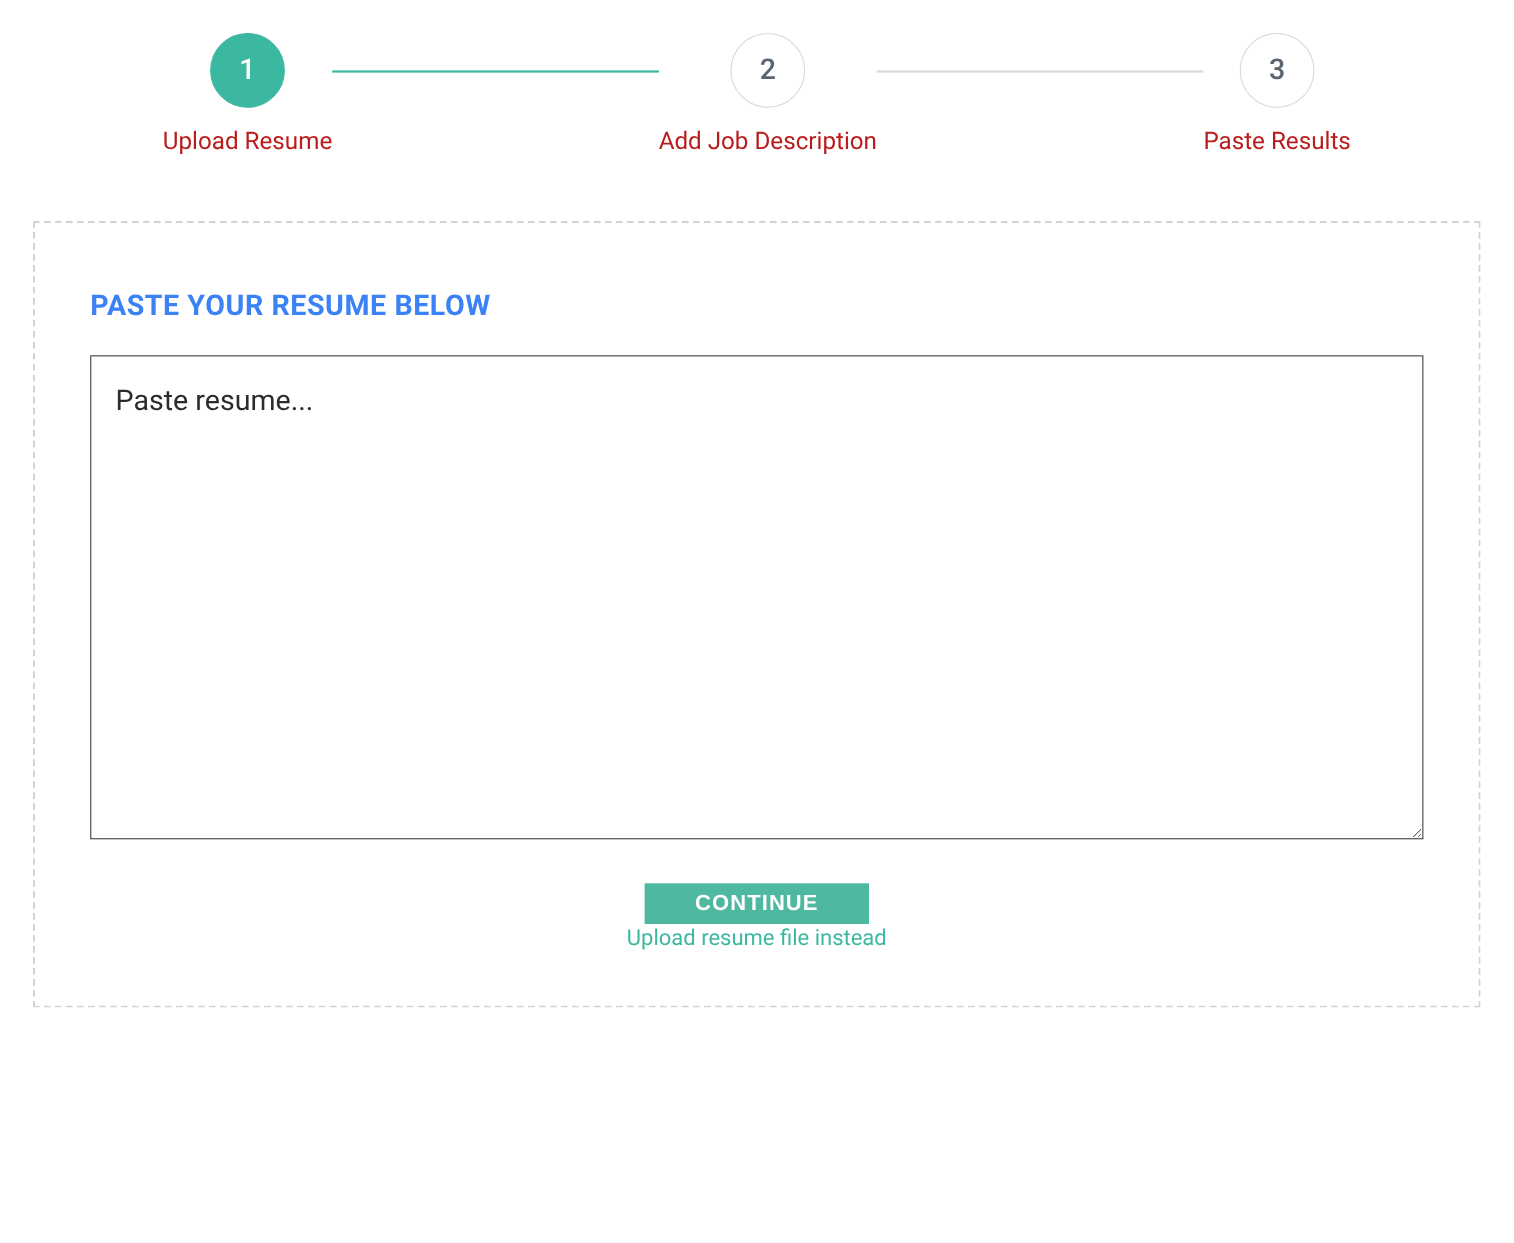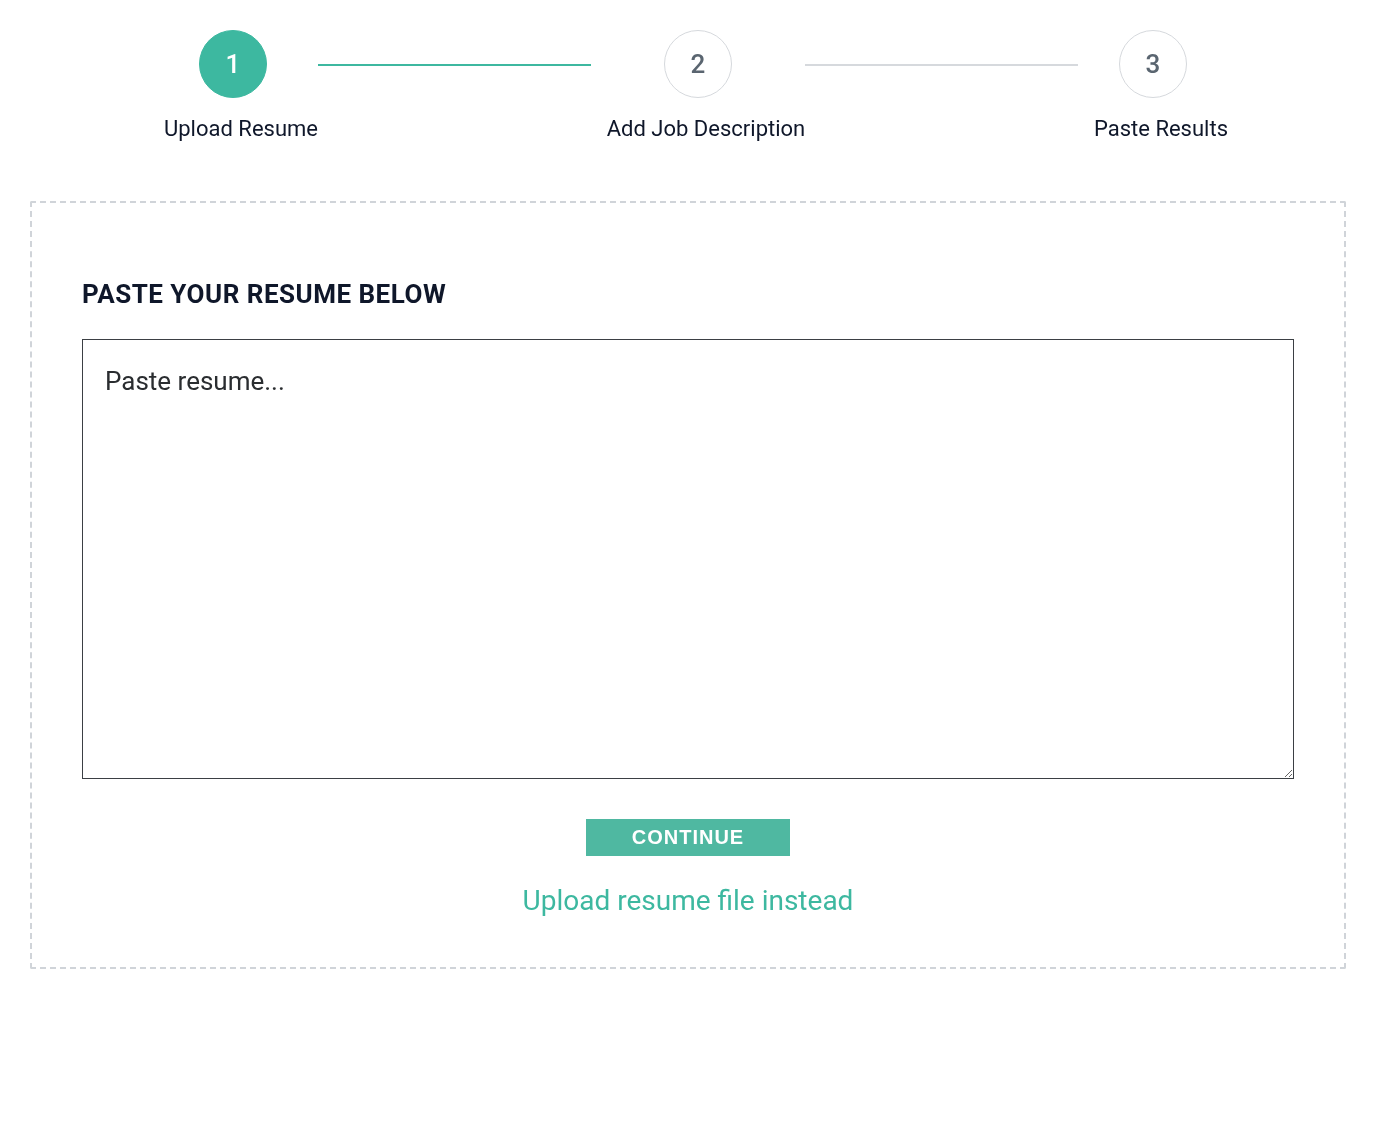--- a/index.html
+++ b/index.html
@@ -44,48 +44,46 @@
       color: #5a6570;
     }
     .step.active .step-circle {
       background: #3db8a0;
       border-color: #3db8a0;
       color: #ffffff;
     }
     .step-label {
       margin-top: 18px;
       font-size: 22px;
-      color: #0f172a;
+      color: #b91c1c;
       font-weight: 400;
       white-space: nowrap;
-      margin-left: 16px;
     }
     .connector {
       flex: 1 1 auto;
       height: 2px;
       margin-top: 34px;
       background: #d6d9dd;
     }
     .connector.done {
       background: #3db8a0;
     }
     .dashed-panel {
       border: 2px dashed #d0d4d9;
       border-radius: 2px;
       padding: 60px 50px 50px 50px;
       margin: 0 0 30px 0;
     }
     .panel-heading {
       font-size: 26px;
       font-weight: 700;
       letter-spacing: 0.5px;
-      color: #0f172a;
+      color: #3b82f6;
       text-transform: uppercase;
       margin-bottom: 30px;
-      margin-top: 16px;
     }
     .resume-textarea {
       width: 100%;
       height: 440px;
       border: 1px solid #3b3f44;
       padding: 26px 22px;
       font-size: 26px;
       font-family: inherit;
       color: #1b1d1f;
       resize: both;
@@ -104,22 +102,21 @@
       border: none;
       font-size: 20px;
       font-weight: 600;
       letter-spacing: 1px;
       padding: 7px 46px;
       cursor: pointer;
       text-transform: uppercase;
     }
     .upload-link {
       display: inline-block;
-      margin-top: 28px;
-      font-size: 28px;
+      font-size: 20px;
       color: #3db8a0;
       text-decoration: none;
       cursor: pointer;
     }
   </style>
 </head>
 <body>
 
 <div class="stepper">
   <div class="step active">

